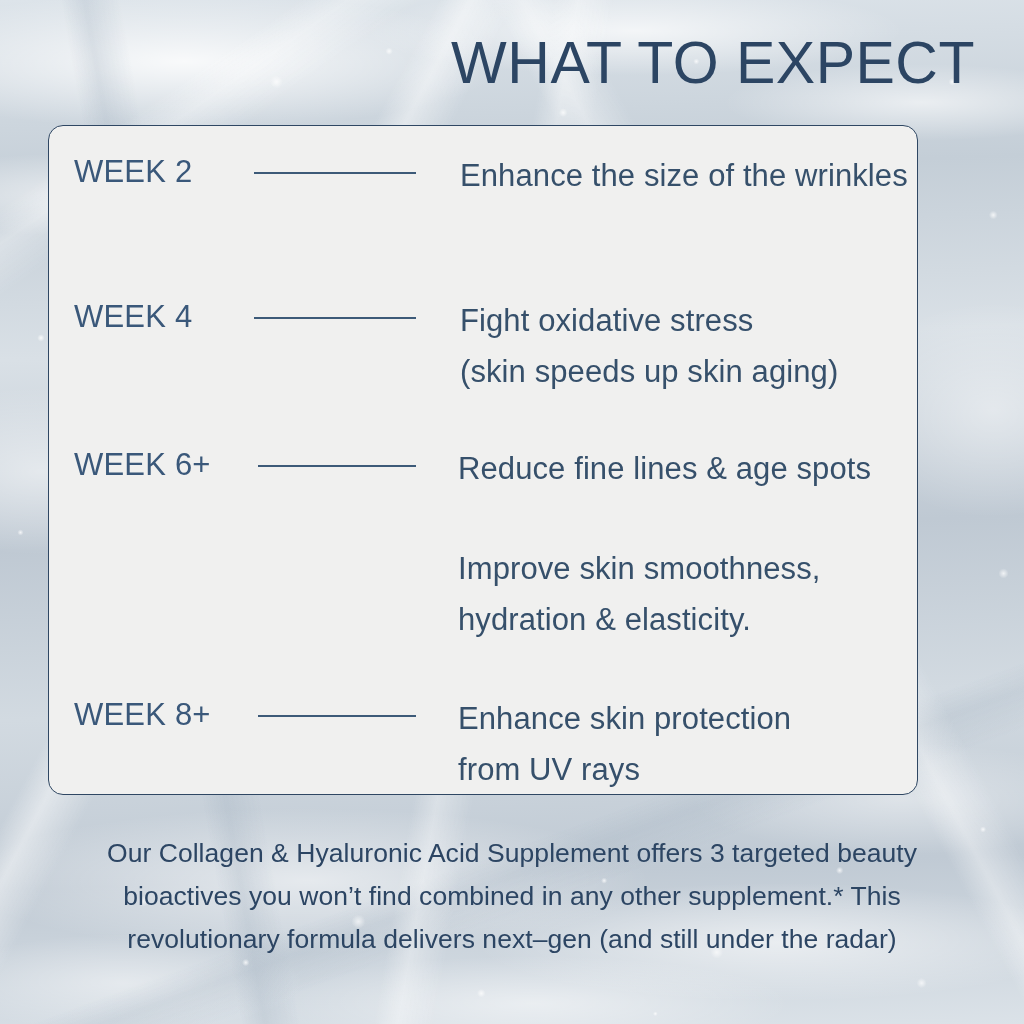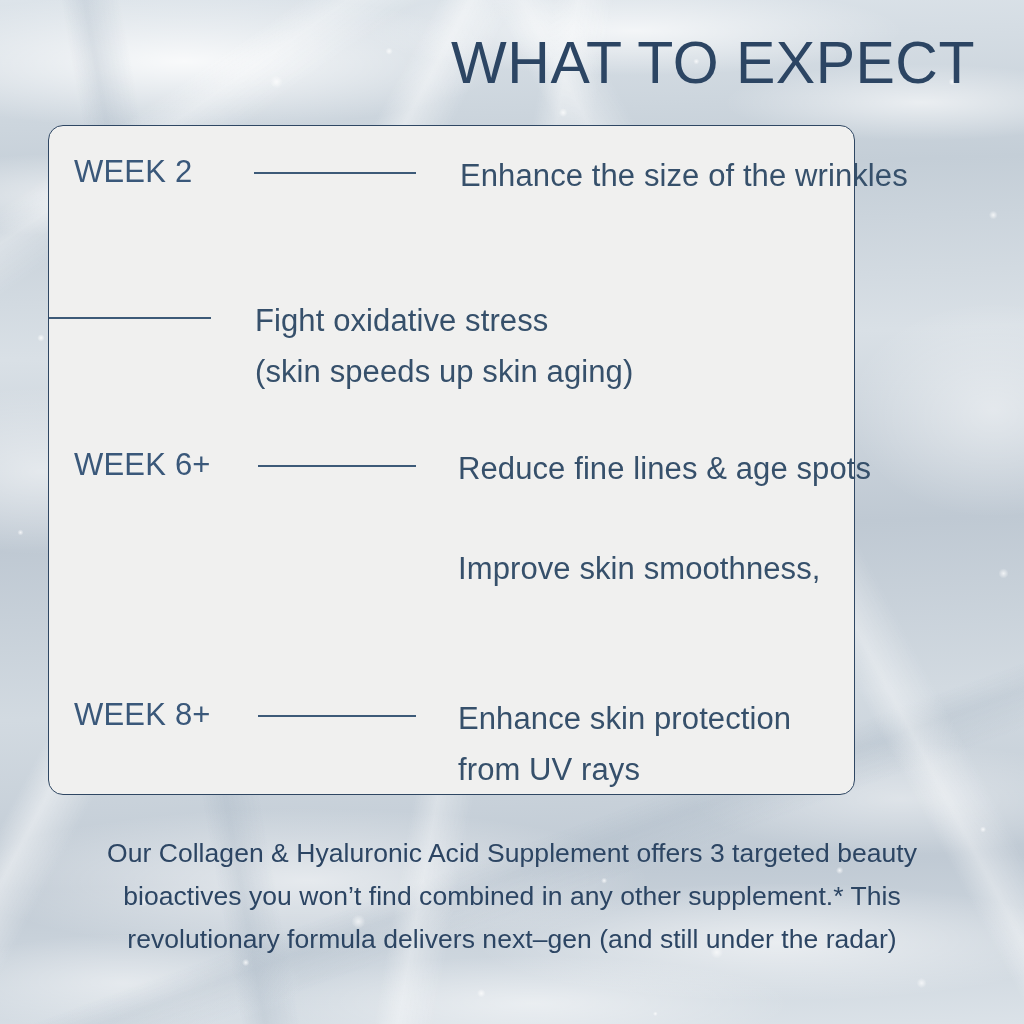--- a/index.html
+++ b/index.html
@@ -98,21 +98,21 @@
     color: #2c4563;
     line-height: 1;
     white-space: nowrap;
   }
 
   
   .card {
     position: absolute;
     left: 48px;
     top: 125px;
-    width: 807px;
+    width: 870px;
     height: 670px;
     box-sizing: border-box;
     background: #f0f0ef;
     border: 1.5px solid #2f4763;
     border-radius: 15px;
   }
 
   .rows {
     position: relative;
     width: 100%;
@@ -195,33 +195,35 @@
 
       <div class="row row-w2">
         <div class="week-label">WEEK 2</div>
         <div class="connector"></div>
         <div class="desc">
           <p>Enhance the size of the wrinkles</p>
         </div>
       </div>
 
       <div class="row row-w4">
+        <div class="week-label">WEEK 4</div>
         <div class="connector"></div>
         <div class="desc">
           <p>Fight oxidative stress</p>
           <p>(skin speeds up skin aging)</p>
         </div>
       </div>
 
       <div class="row row-w6">
         <div class="week-label">WEEK 6+</div>
         <div class="connector short"></div>
         <div class="desc">
           <p>Reduce fine lines &amp; age spots</p>
           <p class="para-gap">Improve skin smoothness,</p>
+          <p>hydration &amp; elasticity.</p>
         </div>
       </div>
 
       <div class="row row-w8">
         <div class="week-label">WEEK 8+</div>
         <div class="connector short"></div>
         <div class="desc">
           <p>Enhance skin protection</p>
           <p>from UV rays</p>
         </div>

